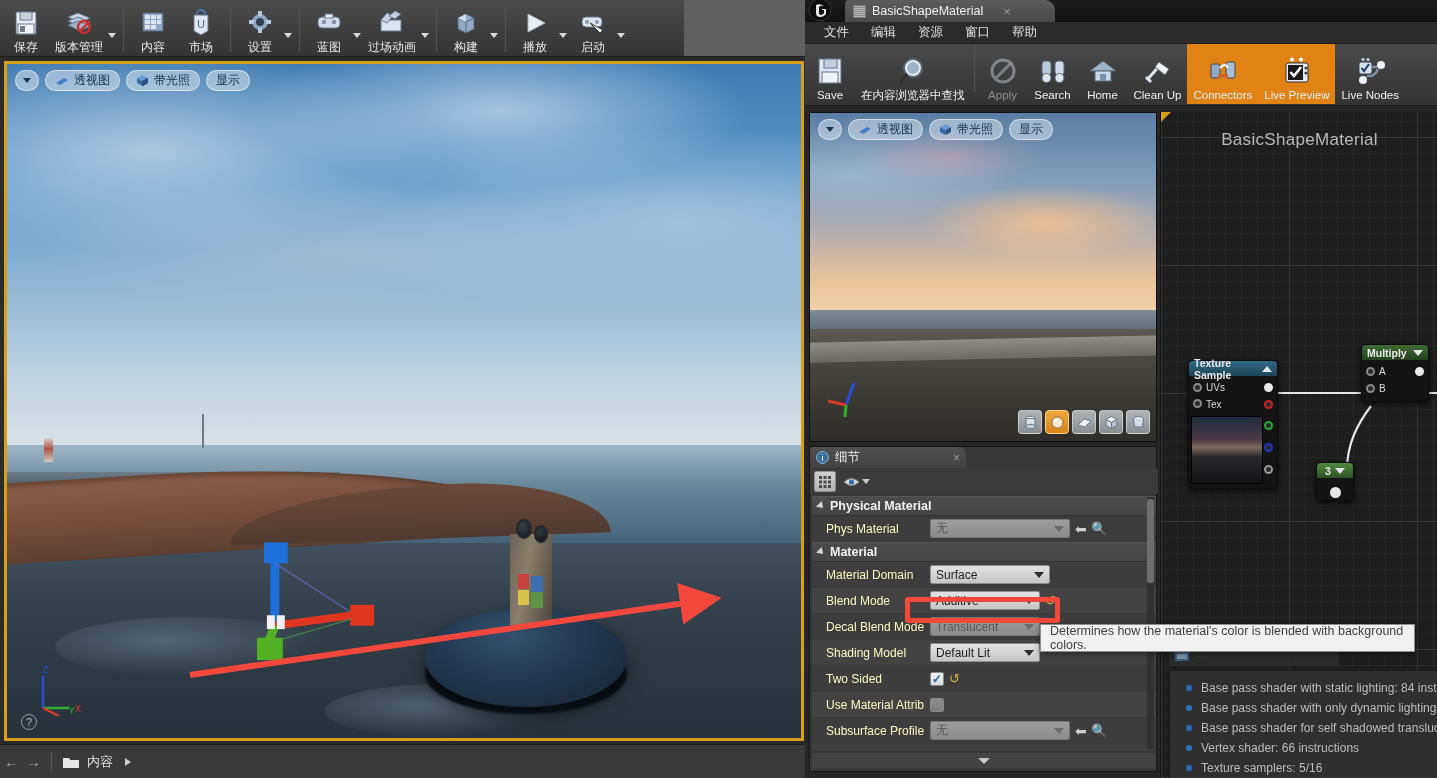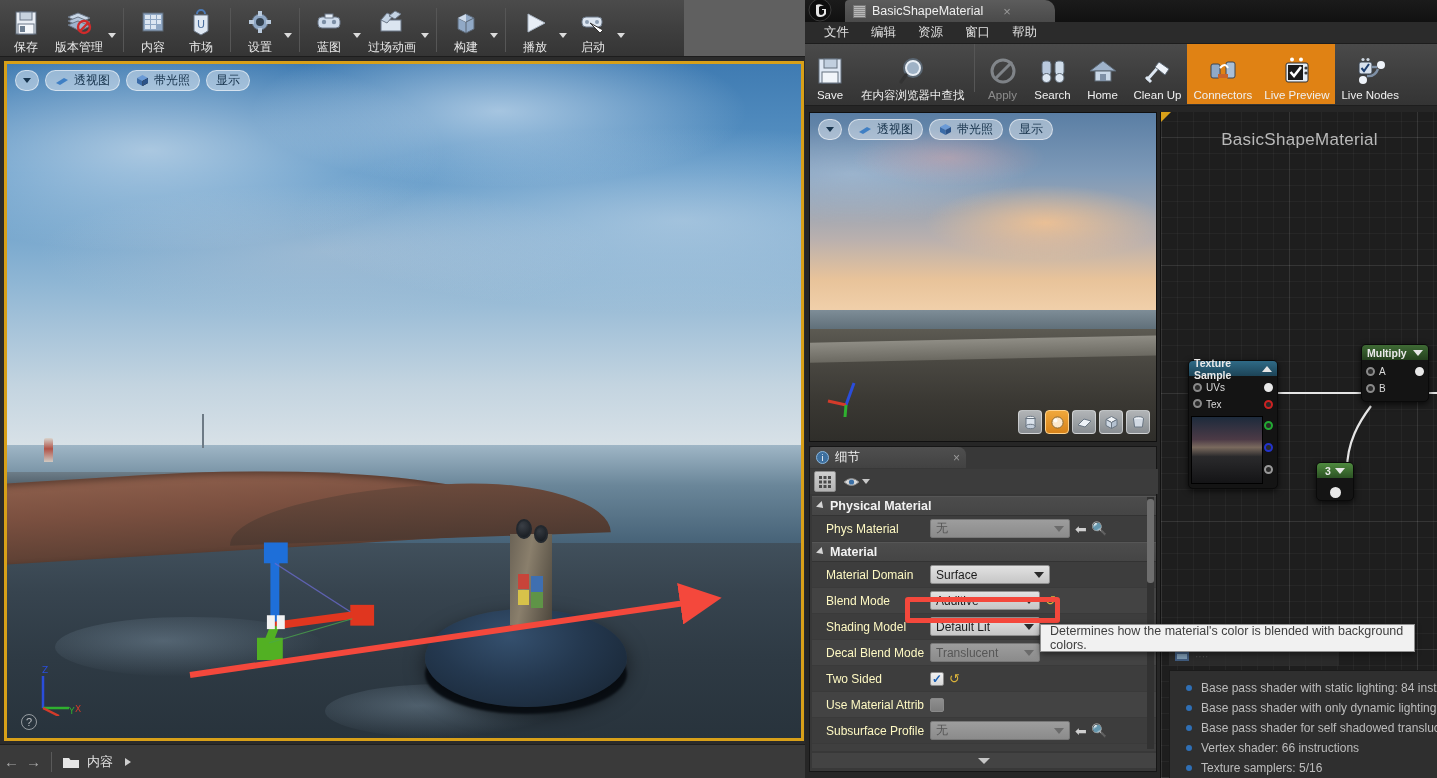--- a/index.html
+++ b/index.html
@@ -869,34 +869,34 @@
           <span class="prop-val">
             <span class="combo" style="width:110px">
               <span>Additive</span>
               <span class="combo-caret"></span>
             </span>
             <span class="reset-ico">↺</span>
           </span>
         </div>
 
         <div class="prop-row">
+          <span class="prop-lbl">Decal Blend Mode</span>
+          <span class="prop-val">
+            <span class="combo dim" style="width:110px">
+              <span>Translucent</span>
+              <span class="combo-caret"></span>
+            </span>
+          </span>
+        </div>
+
+        <div class="prop-row">
           <span class="prop-lbl">Shading Model</span>
           <span class="prop-val">
             <span class="combo" style="width:110px">
               <span>Default Lit</span>
-              <span class="combo-caret"></span>
-            </span>
-          </span>
-        </div>
-
-        <div class="prop-row">
-          <span class="prop-lbl">Decal Blend Mode</span>
-          <span class="prop-val">
-            <span class="combo dim" style="width:110px">
-              <span>Translucent</span>
               <span class="combo-caret"></span>
             </span>
           </span>
         </div>
 
         <div class="prop-row">
           <span class="prop-lbl">Two Sided</span>
           <span class="prop-val">
             <span class="chkbox">
                 <span class="chk-mark">✓</span>

